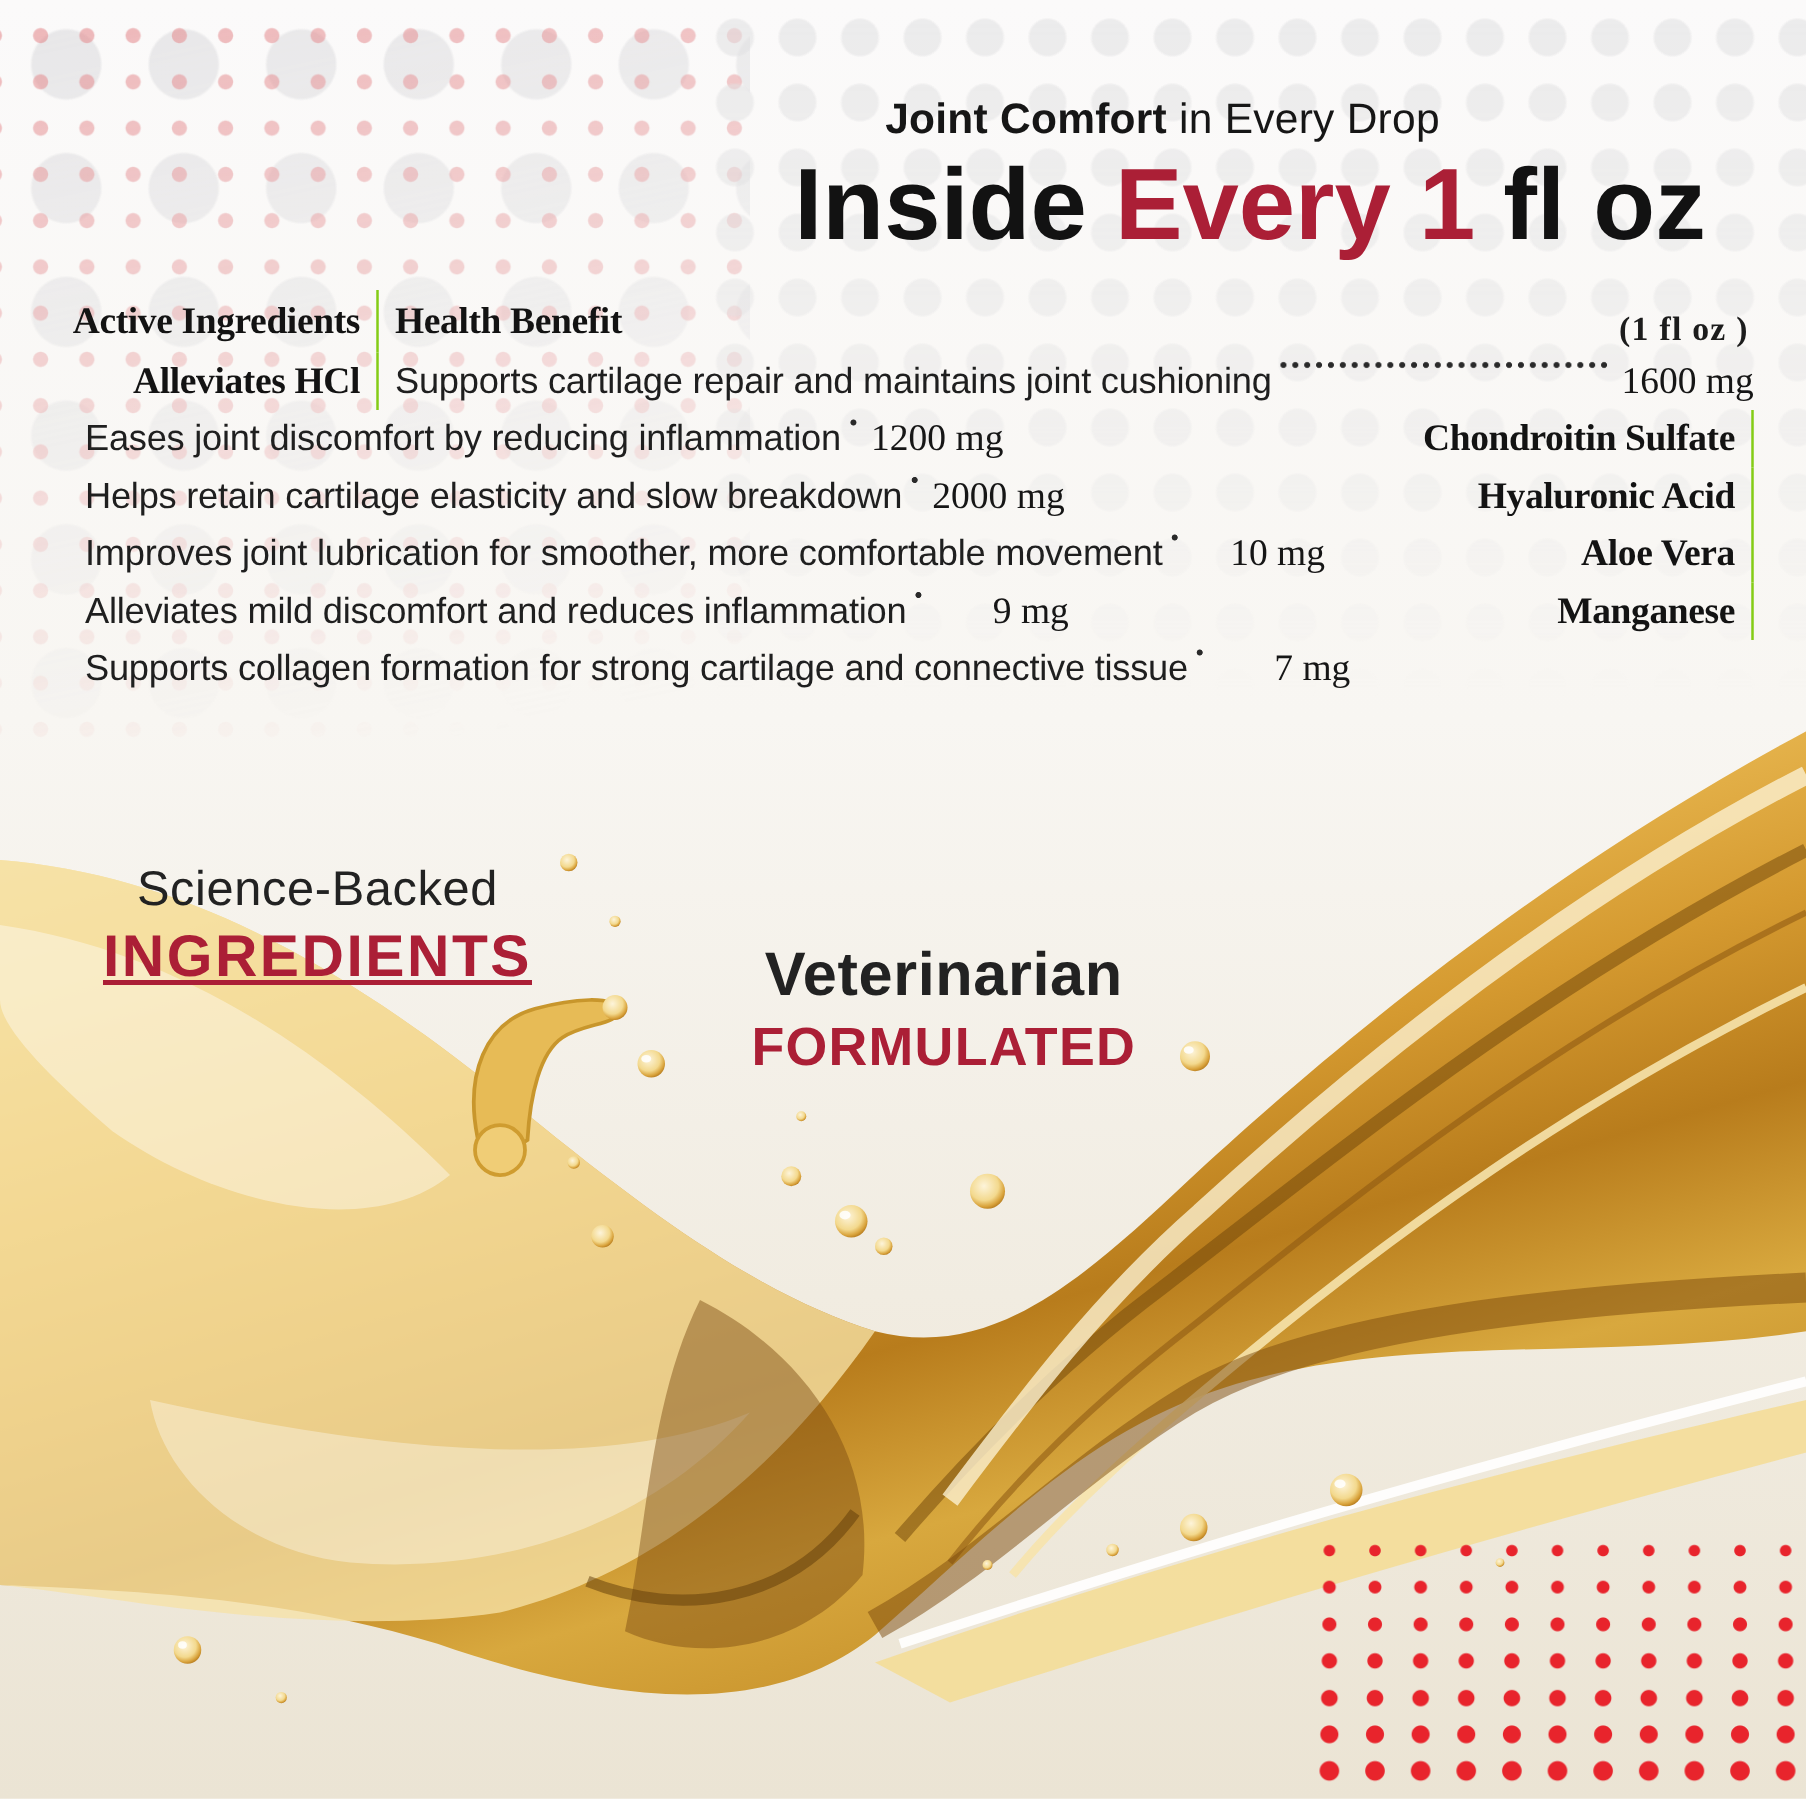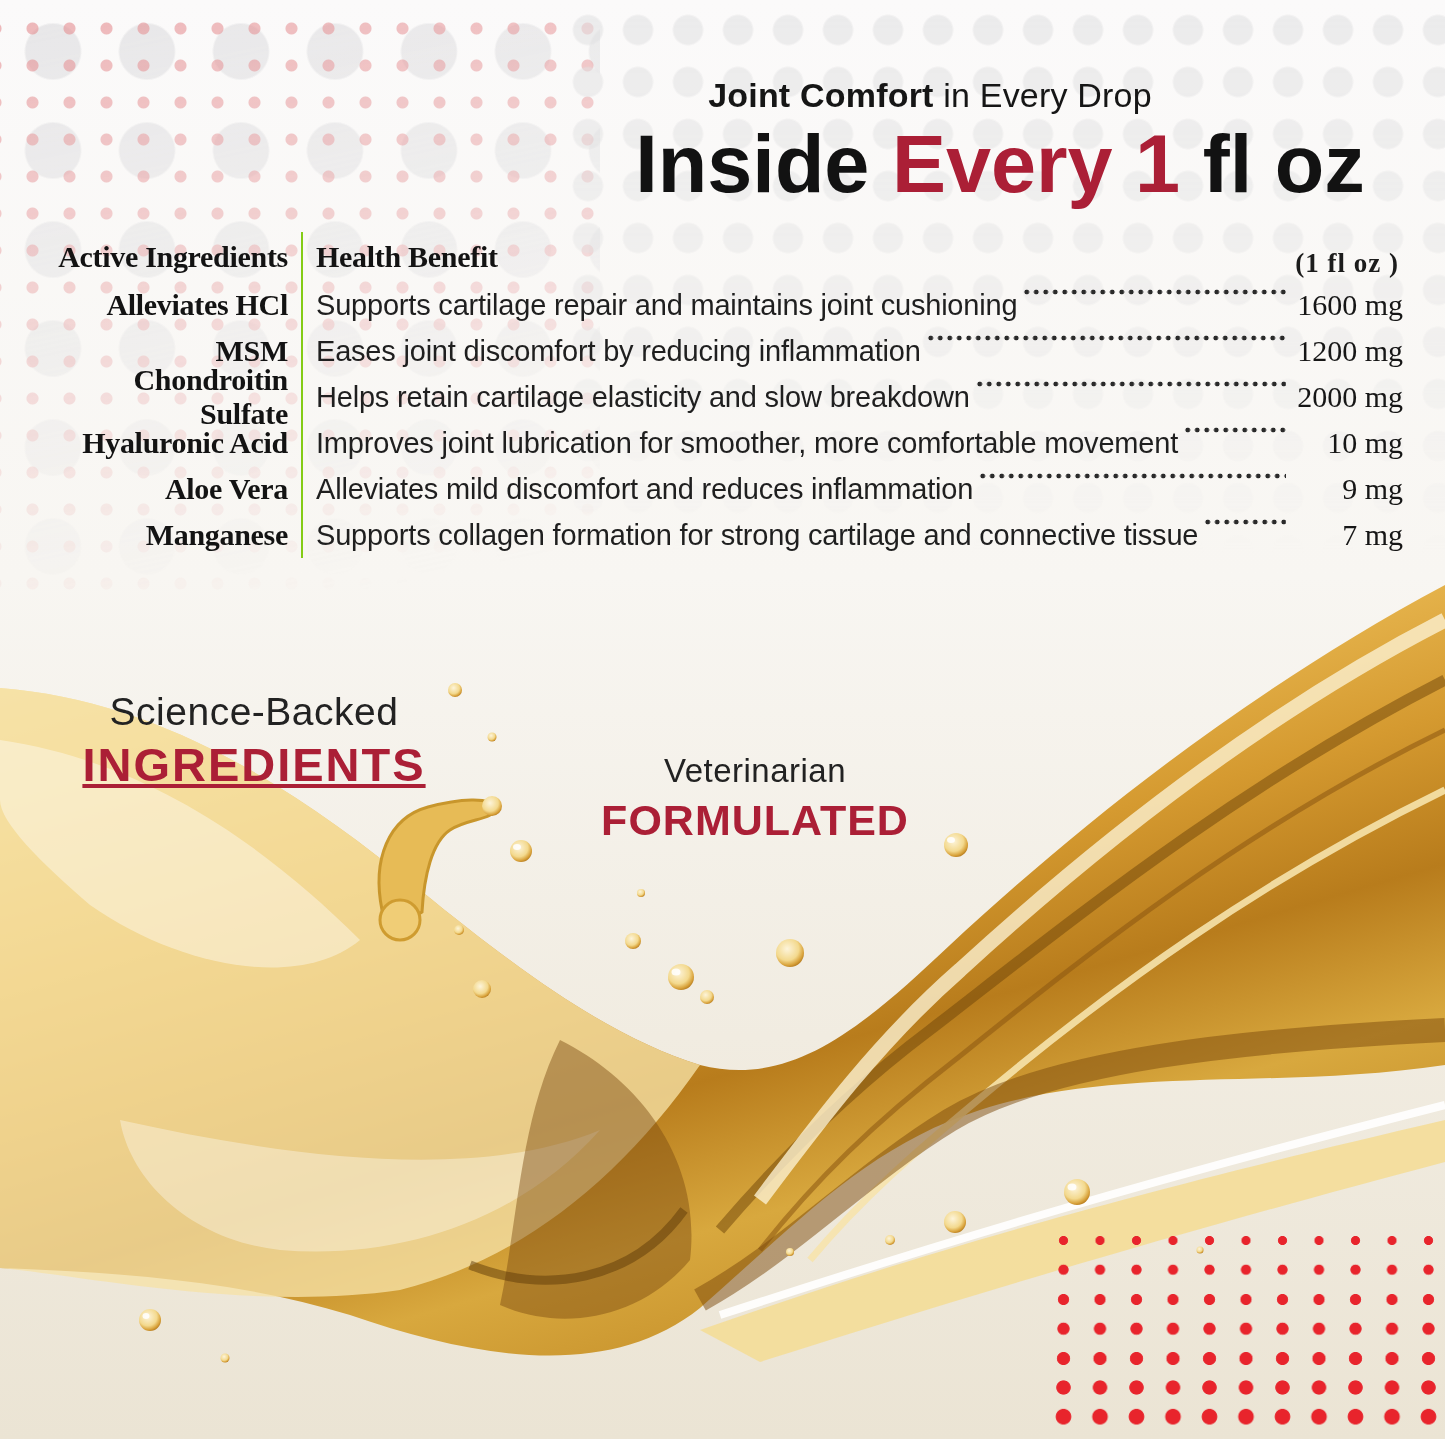--- a/index.html
+++ b/index.html
@@ -71,21 +71,21 @@
   }
   .amt{font-family:"Liberation Serif",serif;font-size:30px;color:#161616;min-width:112px;text-align:right;white-space:nowrap;}
 
   
   .badge{position:absolute;text-align:center;z-index:6;}
   .badge .l1{font-size:39px;color:#222;letter-spacing:.5px;}
   .badge .l2{font-weight:700;color:var(--accent_red);letter-spacing:2px;margin-top:3px;}
   .science{left:58px;top:690px;width:392px;}
   .science .l2{font-size:47px;text-decoration:underline;}
   .vet{left:552px;top:752px;width:406px;}
-  .vet .l1{font-size:33px;}
+  .vet .l1{font-size:49px;font-weight:bold;}
   .vet .l2{font-size:43px;letter-spacing:1px;margin-top:6px;}
 
   
   .wave{position:absolute;left:0;top:560px;width:1445px;height:879px;z-index:3;}
 </style>
 </head>
 <body data-name="product-infographic">
 
 <div class="dots-pink" data-name="pink-dot-pattern"></div>
 <div class="dots-gray" data-name="gray-dot-pattern"></div>
@@ -189,21 +189,20 @@
         <span class="bench">Health Benefit</span>
       </div>
 
     <div class="ingcell" data-name="ingredient-name">Alleviates HCl</div>
     <div class="bencell" data-name="table-row">
       <span class="btxt" data-name="benefit-text">Supports cartilage repair and maintains joint cushioning</span>
       <span class="leader" data-name="dot-leader"></span>
       <span class="amt" data-name="amount-value">1600 mg</span>
     </div>
 
-    <div class="ingcell" data-name="ingredient-name">MSM</div>
     <div class="bencell" data-name="table-row">
       <span class="btxt" data-name="benefit-text">Eases joint discomfort by reducing inflammation </span>
       <span class="leader" data-name="dot-leader"></span>
       <span class="amt" data-name="amount-value">1200 mg</span>
     </div>
 
     <div class="ingcell" data-name="ingredient-name">Chondroitin Sulfate</div>
     <div class="bencell" data-name="table-row">
       <span class="btxt" data-name="benefit-text">Helps retain cartilage elasticity and slow breakdown</span>
       <span class="leader" data-name="dot-leader"></span>

